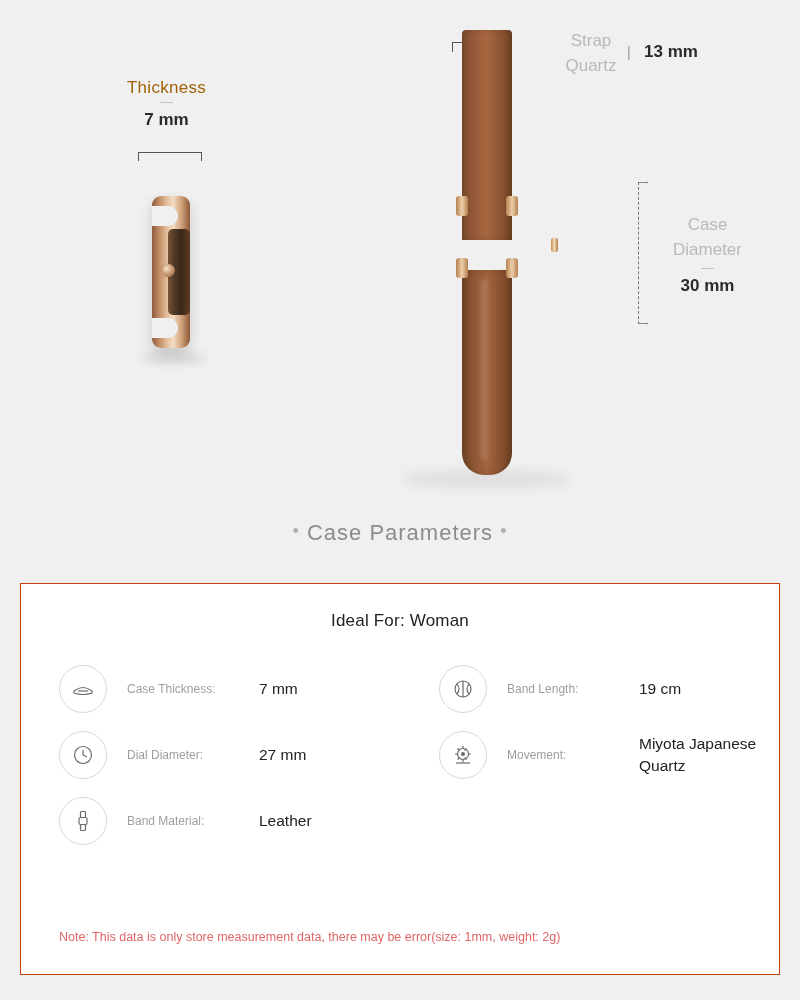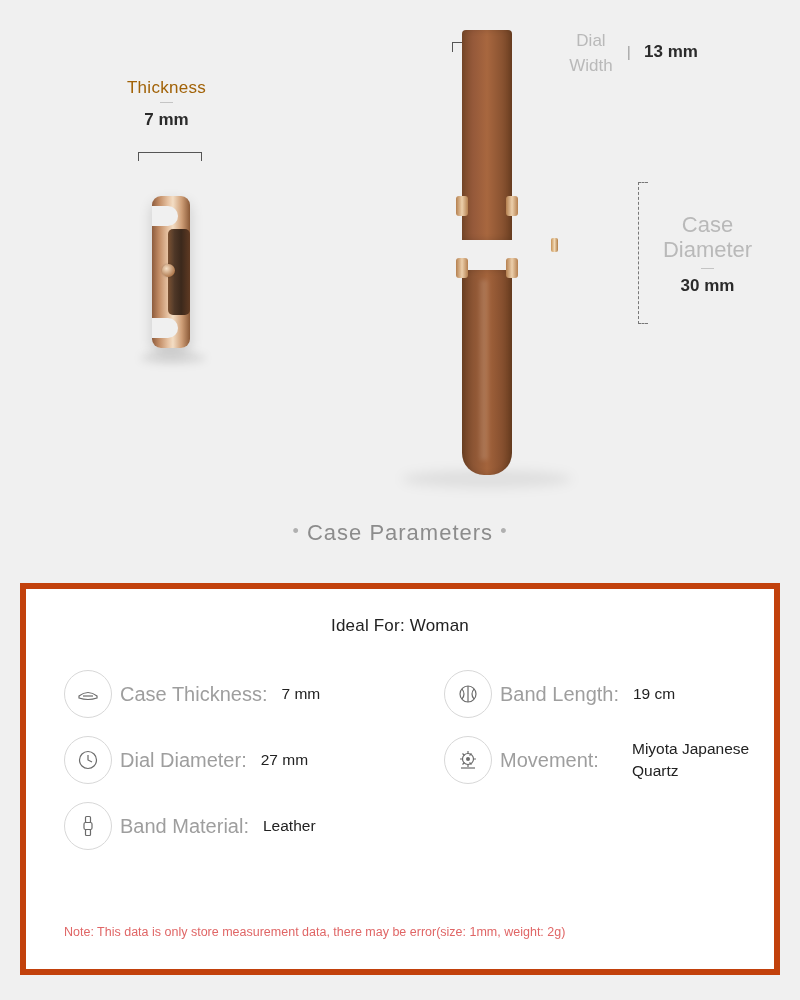--- a/index.html
+++ b/index.html
@@ -107,21 +107,21 @@
     height: 142px;
     border-top: 1.5px dashed #777;
     border-bottom: 1.5px dashed #777;
     border-left: 1.5px dashed #777;
   }
   .dia-label {
     position: absolute;
     left: 660px;
     top: 212px;
     width: 95px;
-    font-size: 22px;
+    font-size: 17px;
     line-height: 25px;
     color: #b9b9b9;
     text-align: center;
   }
   .dia-dash {
     position: absolute;
     left: 701px;
     top: 268px;
     width: 13px;
     height: 1px;
@@ -335,21 +335,21 @@
     letter-spacing: 1px;
   }
   .section-title .dot { color: #b0b0b0; font-size: 18px; vertical-align: 3px; }
 
   
   .card {
     position: absolute;
     left: 20px; top: 583px;
     width: 760px; height: 392px;
     background: #fff;
-    border: 6px solid #c2410c;
+    border: 1px solid #c2410c;
   }
   .ideal {
     text-align: center;
     font-size: 17px;
     color: #222;
     padding-top: 27px;
     letter-spacing: .2px;
   }
   .grid {
     position: absolute;
@@ -367,23 +367,23 @@
   .ic {
     width: 48px; height: 48px;
     border-radius: 50%;
     border: 1px solid #d8d8d8;
     display: flex; align-items: center; justify-content: center;
     flex: 0 0 48px;
     background: #fff;
   }
   .ic svg { display: block; }
   .k {
-    font-size: 20px;
+    font-size: 12px;
     color: #9e9e9e;
-    margin-left: 8px;
+    margin-left: 20px;
     white-space: nowrap;
   }
   .v {
     font-size: 15.5px;
     color: #222;
     margin-left: 14px;
     line-height: 22px;
   }
   .cell.k-wide .k { min-width: 118px; }
 
@@ -406,21 +406,21 @@
 <body>
 
 <div class="hero">
 
   <div class="thickness-label">Thickness</div>
   <div class="thickness-dash"></div>
   <div class="thickness-value">7 mm</div>
   <div class="thickness-bracket"></div>
 
   <div class="strap-bracket"></div>
-  <div class="strap-label">Dial Width</div>
+  <div class="strap-label">Strap Quartz</div>
   <div class="strap-sep">|</div>
   <div class="strap-value">13 mm</div>
 
   <div class="dia-bracket"></div>
   <div class="dia-label">Case Diameter</div>
   <div class="dia-dash"></div>
   <div class="dia-value">30 mm</div>
 
   <div class="side-shadow"></div>
   <div class="side-view">

